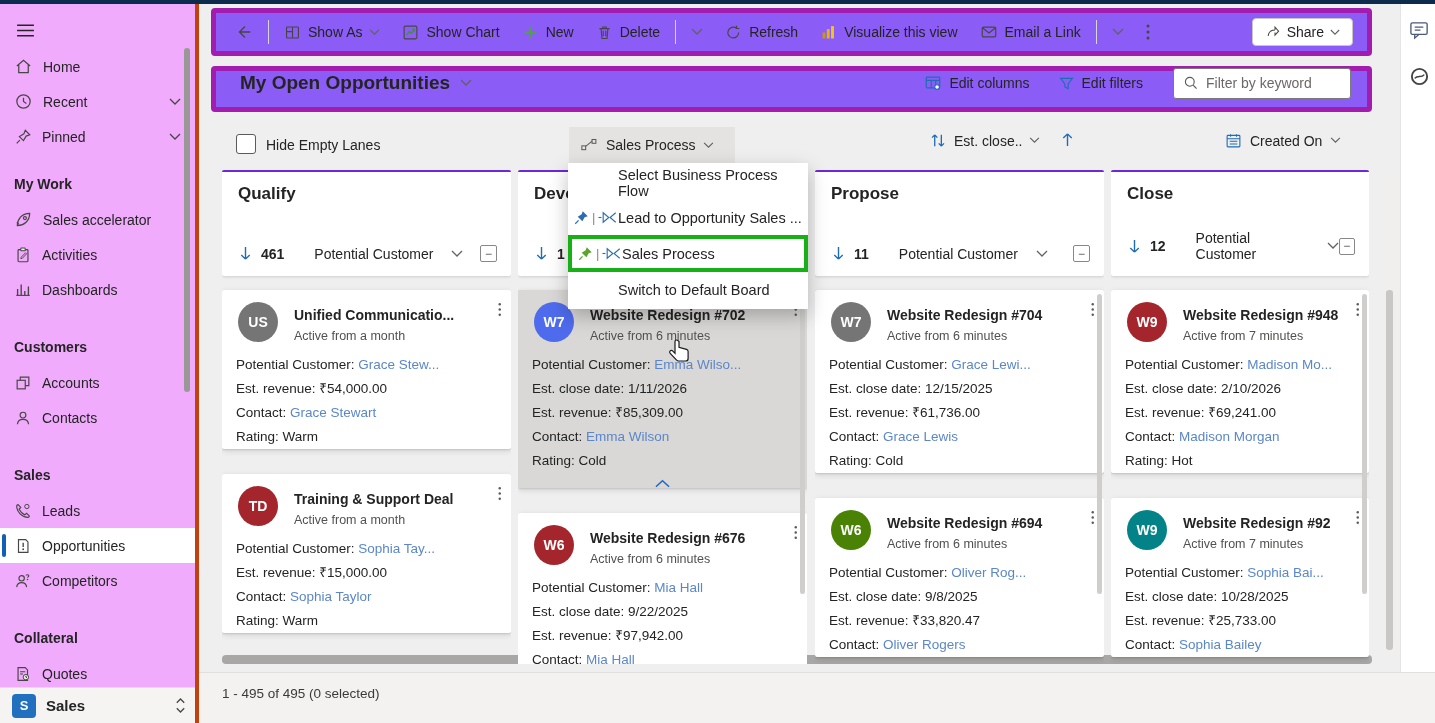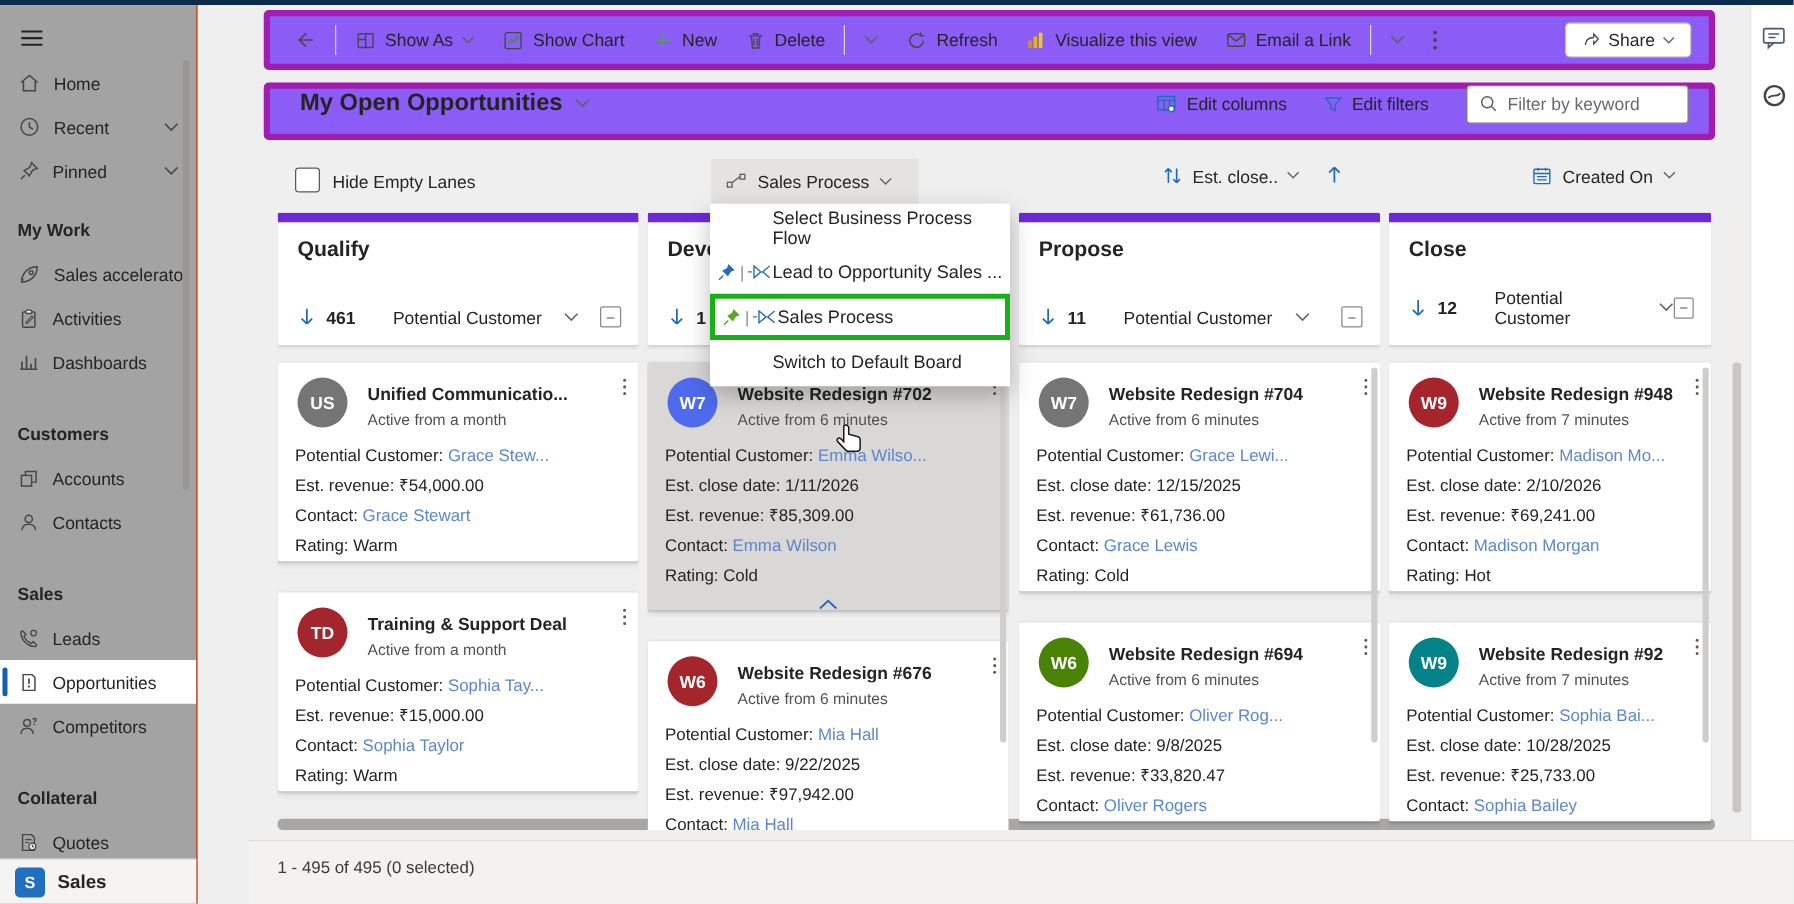--- a/index.html
+++ b/index.html
@@ -1,21 +1,21 @@
 <!DOCTYPE html>
 <html><head>
 <meta charset="utf-8">
 <style>
   *{box-sizing:border-box;margin:0;padding:0}
   html,body{width:1435px;height:723px}
   body{position:relative;font-family:"Liberation Sans",sans-serif;background:#efefef;overflow:hidden;color:#242424}
   .abs{position:absolute}
   .topstrip{left:0;top:0;width:1435px;height:4px;background:#0d2b4d}
   
-  .sidebar{left:0;top:4px;width:158px;height:719px;background:#a3a3a3;border-right:1px solid #c2410c;overflow:hidden}
+  .sidebar{left:0;top:4px;width:199px;height:719px;background:#f0abfc;border-right:4px solid #c2410c;overflow:hidden}
   .hamburger{margin:16px 0 8px 14px;width:22px;cursor:pointer}
   .sb-row{display:flex;align-items:center;height:35px;padding-left:14px;gap:10px;font-size:14px;cursor:pointer;position:relative}
   .sb-row .sb-label{flex:1;color:#242424}
   .sb-row.sel{background:#ffffff}
   .sb-row.sel::before{content:"";position:absolute;left:2px;top:6px;bottom:6px;width:4px;border-radius:2px;background:#1160b7}
   .sb-chev{margin-right:14px;color:#616161}
   .sb-group{margin:22px 0 4px 14px;font-size:14px;font-weight:bold;color:#242424;height:22px}
   .sb-gap{height:10px}
   .icon{display:inline-flex;align-items:center;justify-content:center;color:#484644}
   .icon svg{display:block}
@@ -44,21 +44,21 @@
   .search-box input::placeholder{color:#6b6968}
   
   .checkbox{left:236px;top:134px;width:20px;height:20px;border:1.6px solid #5b5a58;border-radius:3px;background:#fff;cursor:pointer}
   .hide-label{left:266px;top:137px;font-size:14px;cursor:default}
   .proc-btn{left:569px;top:127px;width:166px;height:36px;background:#e4e3e2;display:flex;align-items:center;gap:8px;padding:0 12px;font-size:14px;cursor:pointer}
   .sort-group{left:930px;top:132px;display:flex;align-items:center;gap:7px;font-size:14px;cursor:pointer}
   .up-arrow{left:1060px;top:131px;cursor:pointer}
   .created{left:1225px;top:132px;display:flex;align-items:center;gap:8px;font-size:14px;cursor:pointer}
   
   .column{top:170px;height:494px;overflow:hidden;z-index:5}
-  .lane-head{background:#fff;border-top:8px solid #6d28d9;border-radius:2px;box-shadow:0 1px 3px rgba(0,0,0,.14);height:106px;padding:12px 16px;position:relative;margin-bottom:14px}
+  .lane-head{background:#fff;border-top:2px solid #6d28d9;border-radius:2px;box-shadow:0 1px 3px rgba(0,0,0,.14);height:106px;padding:12px 16px;position:relative;margin-bottom:14px}
   .lane-title{font-size:17px;font-weight:bold}
   .lane-row{position:absolute;left:16px;right:14px;bottom:14px;display:flex;align-items:center}
   .lane-count{font-weight:bold;font-size:14px;margin-left:8px}
   .lane-group{margin-left:30px;font-size:14px}
   .lane-chev{margin-left:18px;color:#616161}
   .minus-box{margin-left:auto;width:17px;height:17px;border:1px solid #8a8886;border-radius:2px;display:flex;align-items:center;justify-content:center;color:#5b5a58;font-size:12px;cursor:pointer}
   .kcard{background:#fff;border-radius:2px;box-shadow:0 1px 2px rgba(0,0,0,.12),0 2px 6px rgba(0,0,0,.12);margin-bottom:25px;position:relative;padding:12px 14px 0 14px;cursor:pointer}
   .kcard.sel{background:#d9d8d7}
   .avatar{position:absolute;left:16px;top:12px;width:40px;height:40px;border-radius:50%;color:#fff;font-size:14px;font-weight:bold;display:flex;align-items:center;justify-content:center}
   .kc-title{margin-left:58px;font-size:14px;font-weight:bold;padding-top:5px;white-space:nowrap;overflow:hidden;text-overflow:ellipsis;padding-right:16px}

